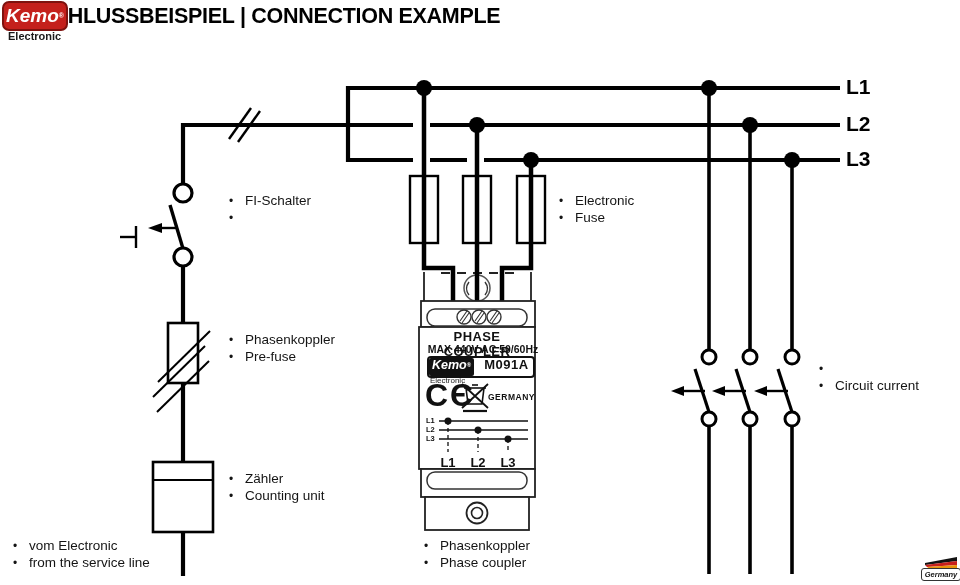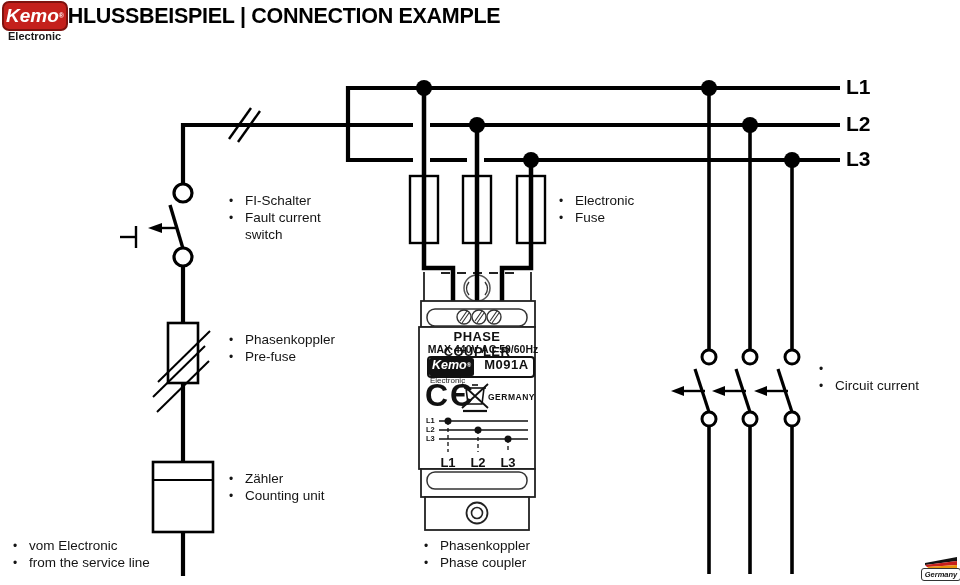--- a/index.html
+++ b/index.html
@@ -200,21 +200,20 @@
 <div class="abs phase" style="left:846px;top:113px;">L2</div>
 <div class="abs phase" style="left:846px;top:148px;">L3</div>
 
 <div class="note" style="left:229px;top:193px;width:112px;">
   <div class="li">
       <span class="b">•</span>
       <span>FI-Schalter</span>
     </div>
   <div class="li">
       <span class="b">•</span>
-      <span>Fault current switch</span>
     </div>
 </div>
 <div class="note" style="left:229px;top:332px;width:130px;">
   <div class="li">
       <span class="b">•</span>
       <span>Phasenkoppler</span>
     </div>
   <div class="li">
       <span class="b">•</span>
       <span>Pre-fuse</span>

